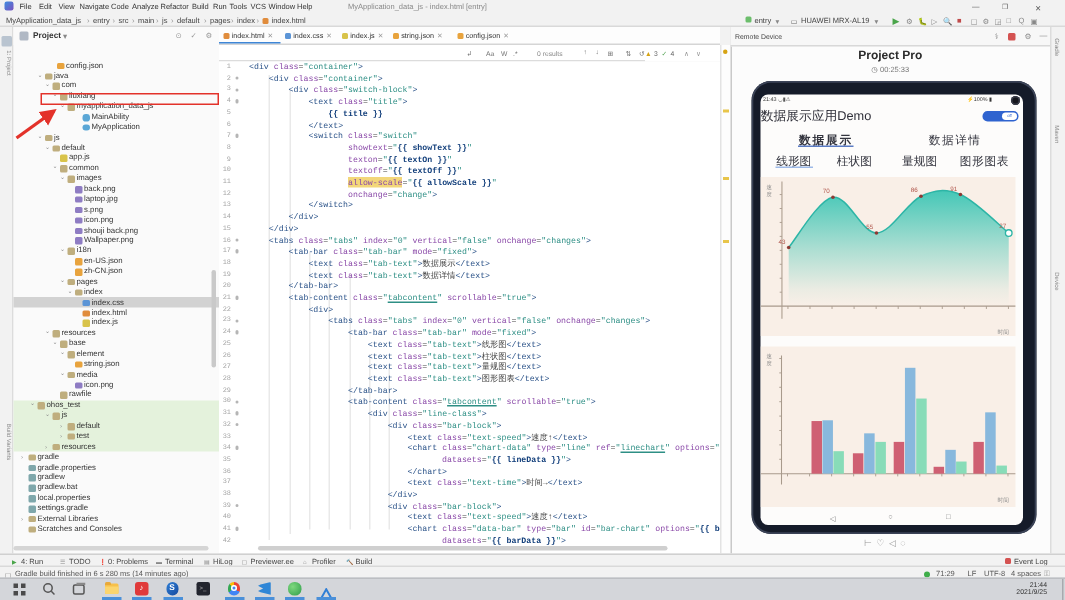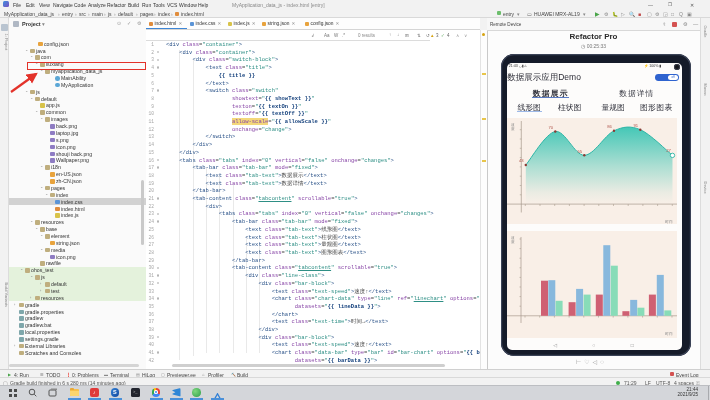--- a/index.html
+++ b/index.html
@@ -459,21 +459,21 @@
 <div class="abs" style="left:172px;top:363.5px;width:273px;height:3px;background:#cfcfcf;border-radius:1.5px;"></div>
 
 <div class="abs" id="rpanel"></div>
 <div class="abs" style="left:487px;top:18px;width:213px;height:12.5px;background:#f7f7f7;border-bottom:1px solid #d8d8d8;font-size:5.2px;color:#444;">
 <span class="abs" style="left:3px;top:3.5px;font-size:4.6px;">Remote Device</span>
 <span class="abs" style="left:176px;top:2.5px;color:#888;">⚕</span>
 <span class="abs" style="left:185px;top:4px;width:5px;height:5px;background:#d45251;border-radius:1px;"></span>
 <span class="abs" style="left:196px;top:2.5px;color:#888;">⚙</span>
 <span class="abs" style="left:206px;top:2.5px;color:#888;">—</span>
 </div>
-<div class="abs" style="left:487px;top:32px;width:213px;text-align:center;font-size:8px;font-weight:bold;color:#2b2b2b;">Refactor Pro</div>
+<div class="abs" style="left:487px;top:32px;width:213px;text-align:center;font-size:8px;font-weight:bold;color:#2b2b2b;">Project Pro</div>
 <div class="abs" style="left:487px;top:43px;width:213px;text-align:center;font-size:5px;color:#777;">◷ 00:25:33</div>
 <div class="abs" style="left:500.5px;top:54px;width:190.5px;height:301.5px;background:#151b29;border-radius:13px;box-shadow:inset 0 0 0 1.2px #3b4357;"></div>
 <div class="abs" id="screen" style="left:506.7px;top:63px;width:175.3px;height:286.5px;background:#fdfcfb;border-radius:5px;overflow:hidden;">
 <div class="abs" style="left:2px;top:0.5px;font-size:3.6px;color:#333;">21:43 <span style="color:#555;">◡▮⚠</span></div>
 <div class="abs" style="left:138px;top:0.5px;font-size:3.6px;color:#333;">⚡100% ▮</div>
 <div class="abs" style="left:167px;top:0.5px;width:6.8px;height:6.8px;background:#15161c;border-radius:50%;box-shadow:inset 0 0 0 1px #3a3d4a;"></div>
 <div class="abs" style="left:0.5px;top:8.5px;font-size:8.5px;color:#2e2e38;">数据展示应用Demo</div>
 <div class="abs" style="left:148px;top:11.3px;width:24px;height:6.8px;background:#2f63cf;border-radius:3.4px;"></div>
 <div class="abs" style="left:161.3px;top:12.1px;width:10px;height:5.2px;background:#fff;border-radius:2.6px;font-size:2.8px;color:#2f63cf;text-align:center;line-height:5.2px;">off</div>
 <div class="abs" style="left:26px;top:24.5px;font-size:7.8px;font-weight:bold;color:#34353f;letter-spacing:1.2px;">数据展示</div>

